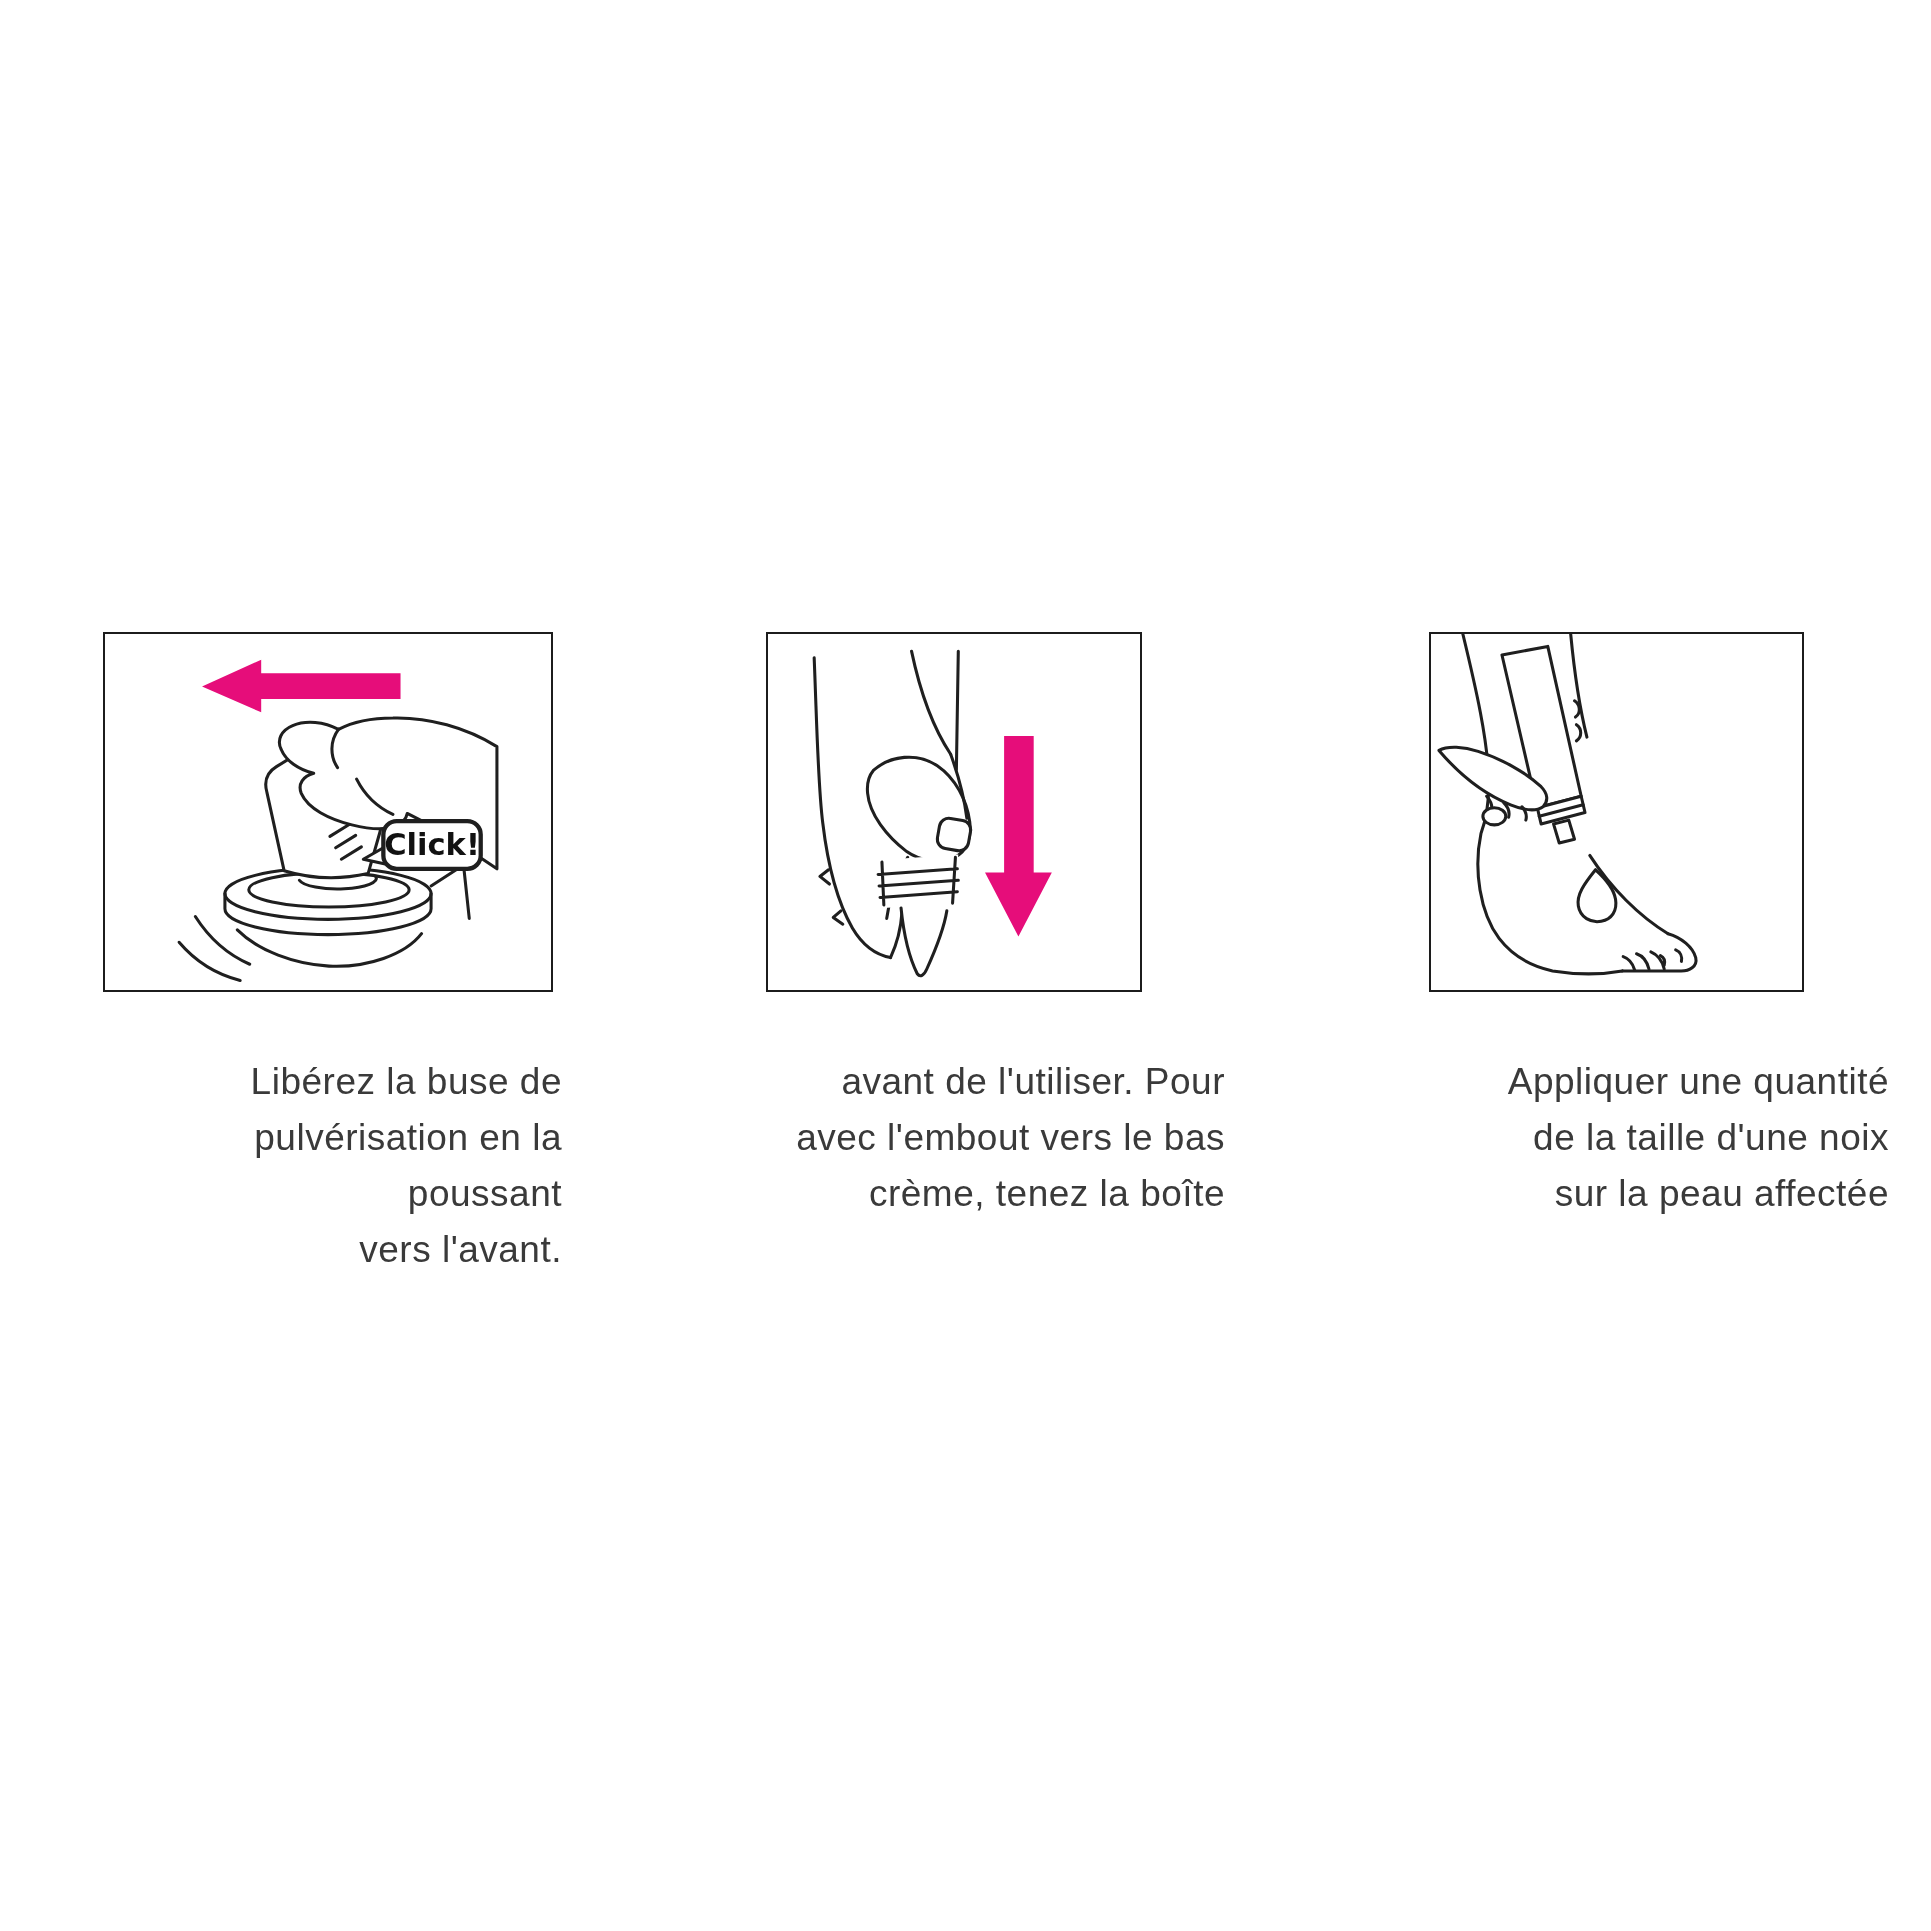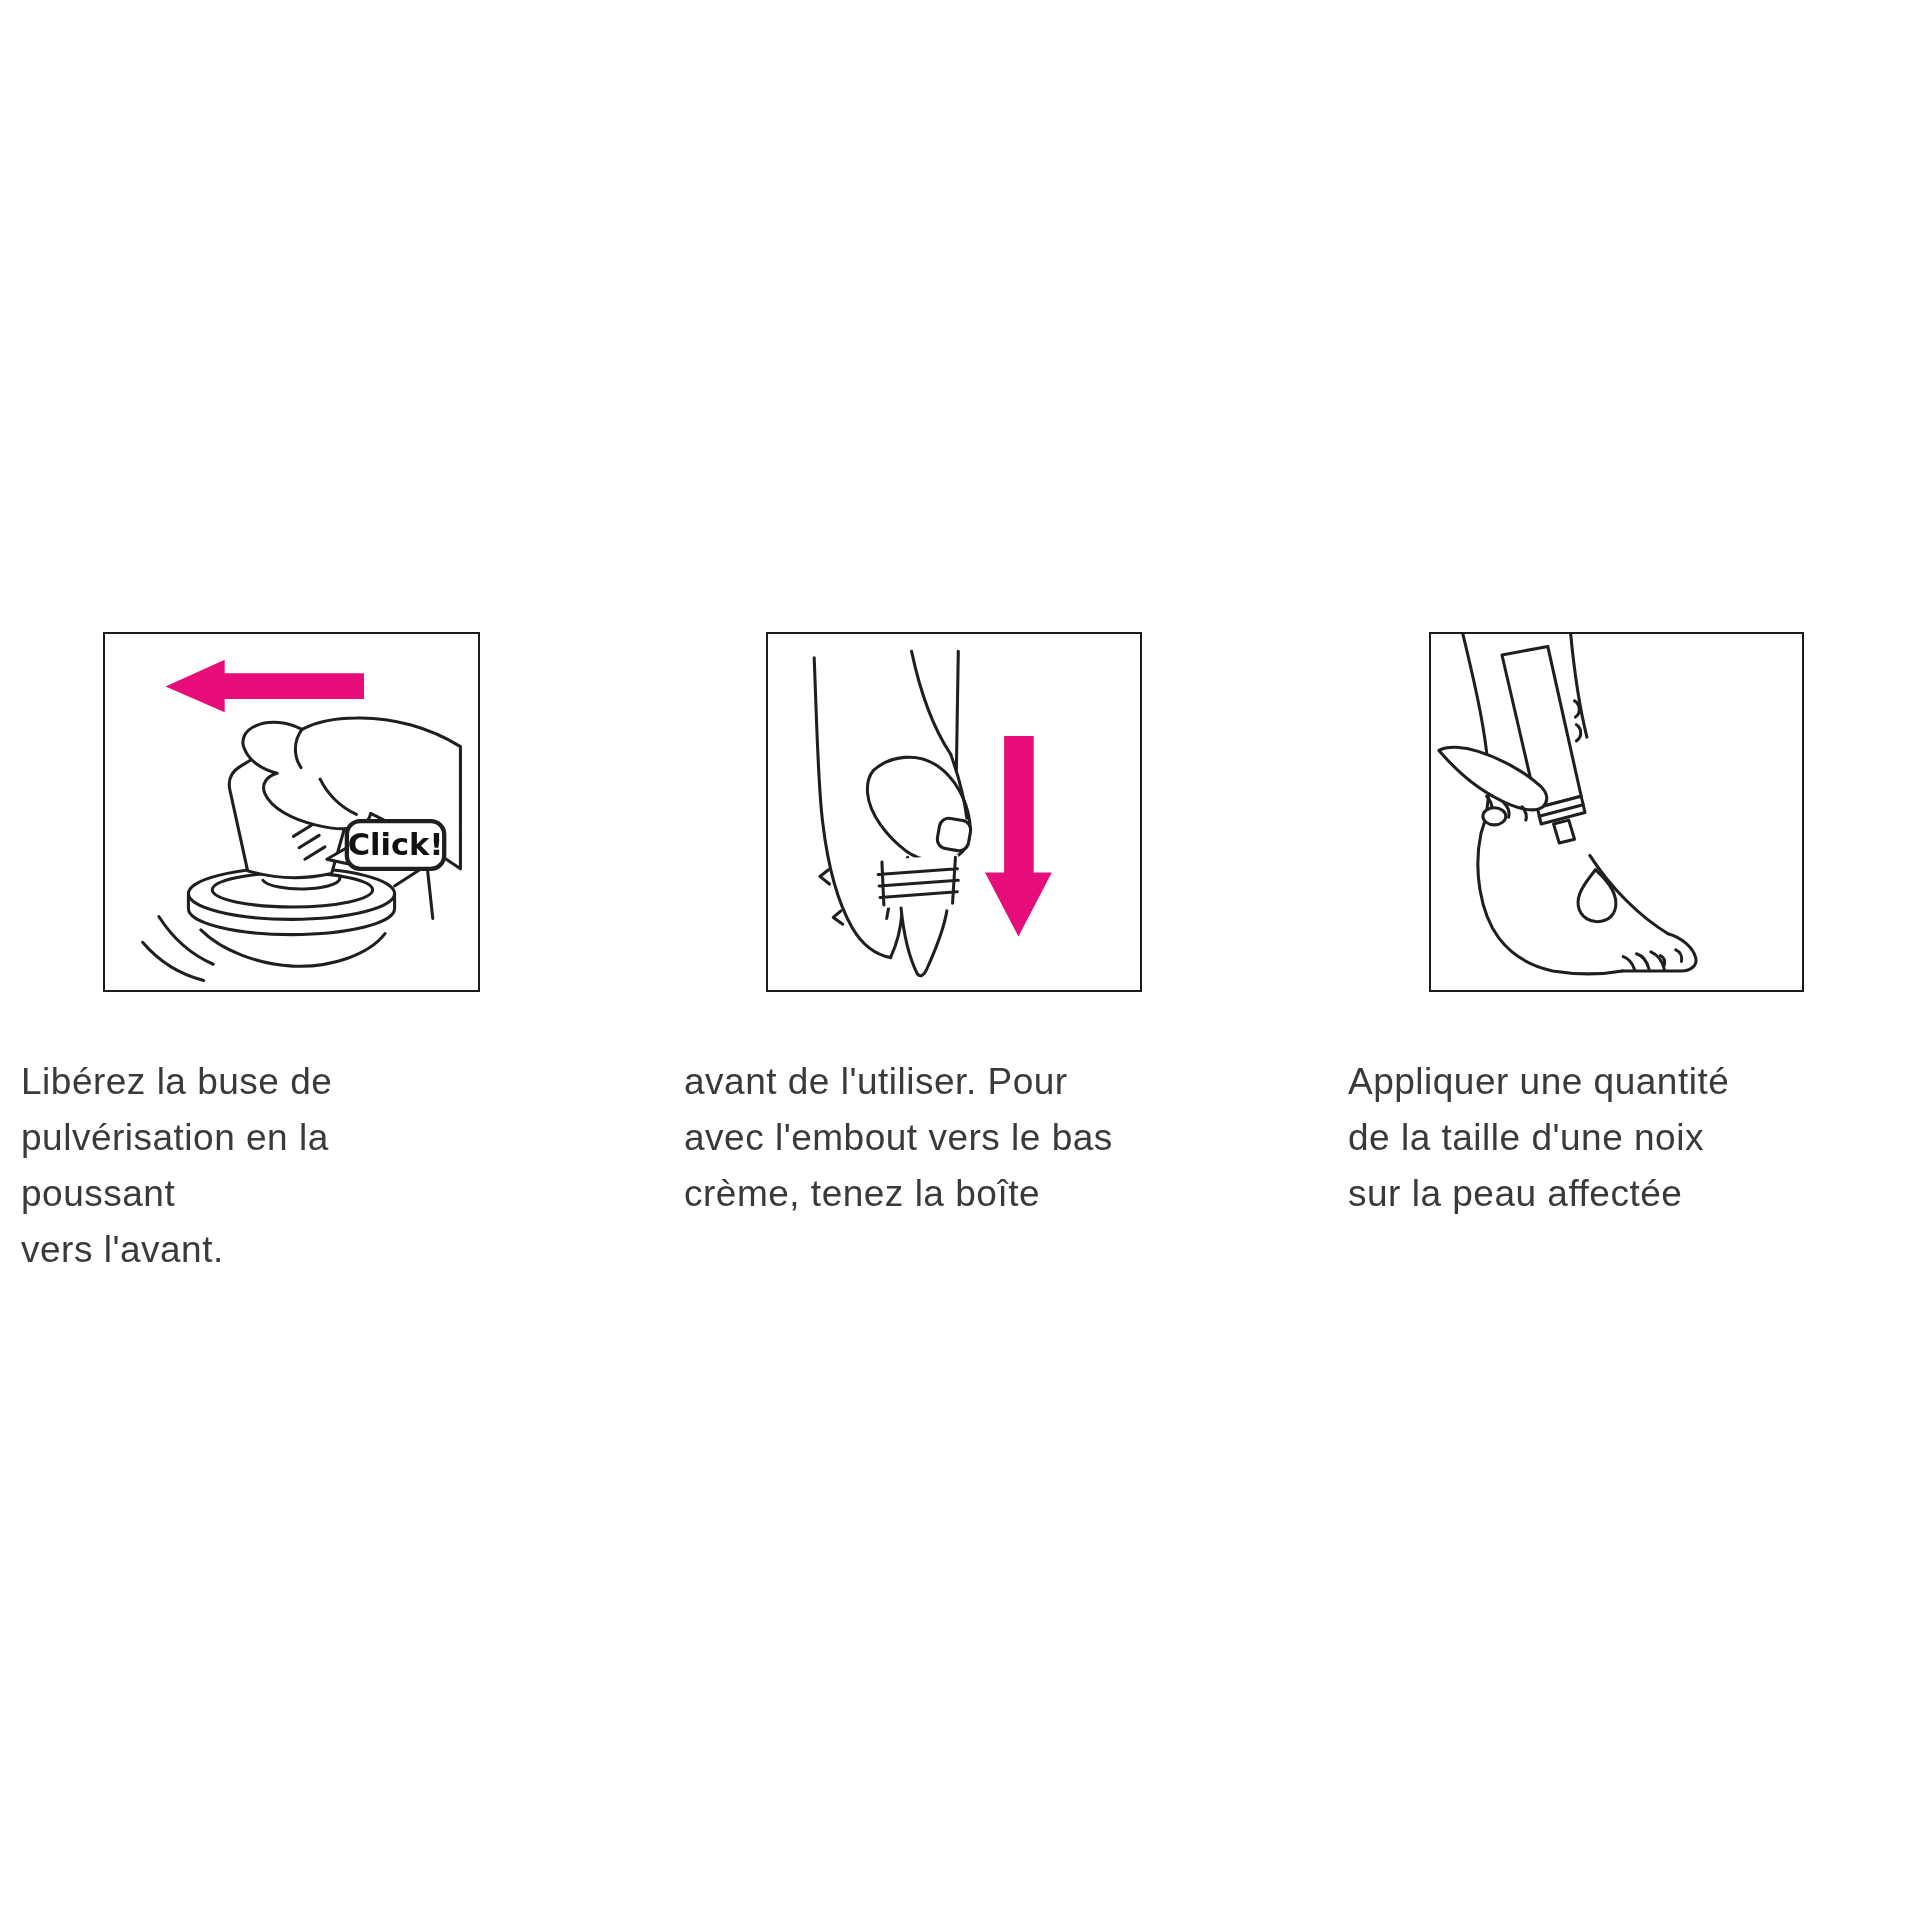--- a/index.html
+++ b/index.html
@@ -1,24 +1,24 @@
 <!DOCTYPE html>
 <html><head>
 <meta charset="utf-8">
 <style>
   html,body{margin:0;padding:0;background:#ffffff;}
   .page{position:relative;width:1931px;height:1931px;background:#ffffff;overflow:hidden;
         font-family:"Liberation Sans", sans-serif;}
   .panel{position:absolute;top:632px;height:360px;border:2.9px solid #1c1c1c;background:#ffffff;
          box-sizing:border-box;}
-  #panel1{left:103px;width:377px;}
+  #panel1{left:103px;width:450px;}
   #panel2{left:766px;width:376px;}
   #panel3{left:1429px;width:375px;}
   .panel svg{display:block;width:100%;height:100%;}
-  .caption{position:absolute;top:1054px;width:541px;text-align:left;color:#3a3a3a;
+  .caption{position:absolute;top:1054px;width:541px;text-align:right;color:#3a3a3a;
            font-size:37px;line-height:56px;letter-spacing:0.5px;font-weight:400;}
   #cap1{left:21px;}
   #cap2{left:684px;}
   #cap3{left:1348px;}
   .lineart{stroke:#1f1f1f;stroke-width:3.2;fill:none;stroke-linecap:round;stroke-linejoin:round;}
   .fillwhite{fill:#ffffff;}
   .callout-text{font-family:"DejaVu Sans", sans-serif;font-weight:bold;}
 </style>
 </head>
 <body>

